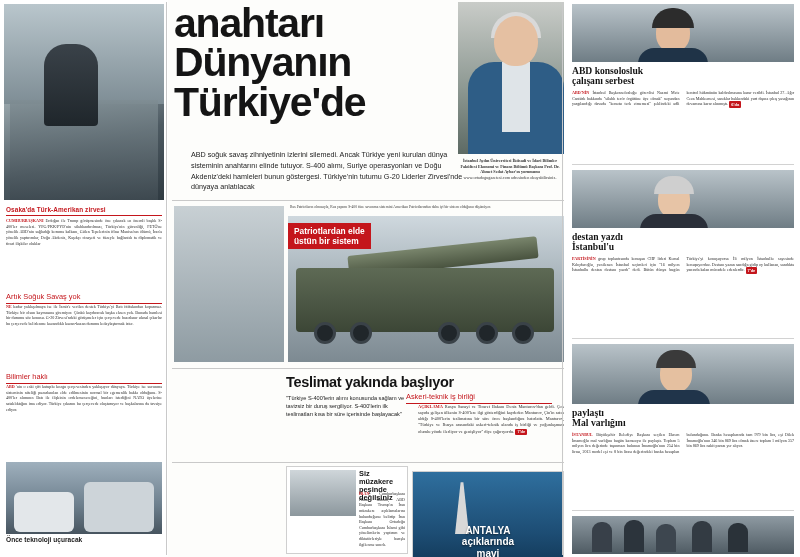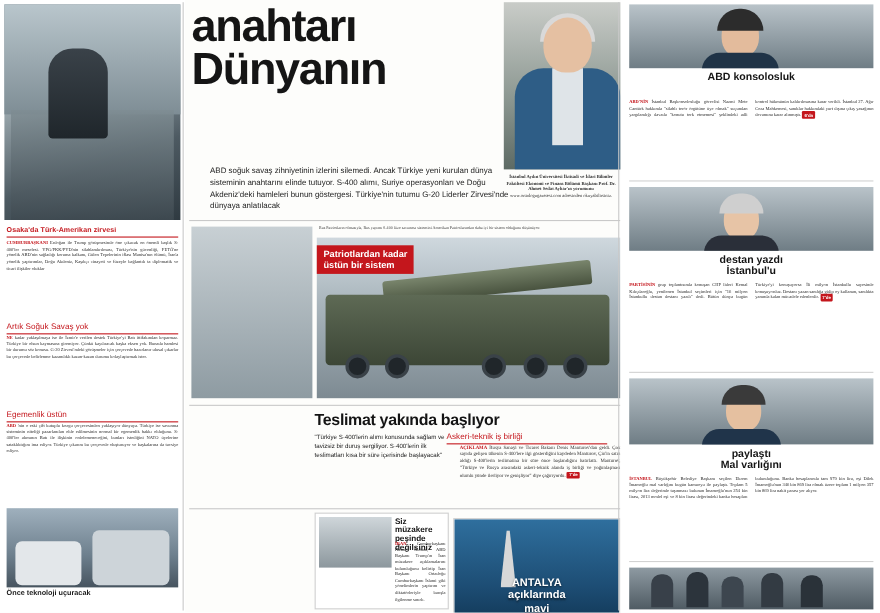--- a/index.html
+++ b/index.html
@@ -147,22 +147,22 @@
     position: absolute; left: 4px; bottom: 4px; right: 4px;
     color: #fff; font-family: "Liberation Sans", sans-serif;
     font-weight: bold; font-size: 10px; line-height: 1.12; text-align: center;
     text-shadow: 0 1px 2px rgba(0,0,0,.6);
   }
 
   
   #right-col { left: 564px; top: 0; width: 236px; height: 557px; background: #fff; }
   .rphoto { background: linear-gradient(180deg,#b9c3c9 0%,#6f7d85 100%); }
   .rhead {
-    font-family: Liberation Sans, sans-serif;
-    font-weight: bold; font-size: 9.6px; line-height: 1.08; color: #141414; text-align: center;
+    font-family: Liberation Serif, serif;
+    font-weight: bold; font-size: 9.6px; line-height: 1.08; color: #141414;
   }
   .pagelink {
     display: inline-block;
     background: #c4161c; color: #fff;
     font-family: "Liberation Sans", sans-serif;
     font-size: 4px; font-weight: bold;
     padding: .5px 2px; border-radius: 1px; vertical-align: middle;
   }
   .sep-gray { height: 1px; background: #d2d2d2; }
 </style>
@@ -192,21 +192,21 @@
     <div class="blk" style="left:6px; top:292px; width:156px;">
       <div class="secthead">Artık Soğuk Savaş yok</div>
       <div class="sect-rule"></div>
     </div>
     <div class="blk tiny" style="left:6px; top:304px; width:156px; height:66px;">
       <span class="lead-red">NE</span>
       <span>kadar yaklaşılmaya ise ile İzmir'e verilen destek Türkiye'yi Batı ittifakından koparmaz. Türkiye bir olsun kaymasına giremiyor. Çünkü kaydıracak başka eksen yok. Bunada hamlesi bir durumu söz konusu. G-20 Zirvesi'ndeki görüşmeler için çerçevede hazırlanır ulusal çıkarlar bu çerçevede belirlenme kazandıklı kazan-kazan durumu kolaylaştırmak ister.</span>
     </div>
 
     <div class="blk" style="left:6px; top:372px; width:156px;">
-      <div class="secthead">Egemenlik üstün</div>
+      <div class="secthead">Bilimler haklı</div>
       <div class="sect-rule"></div>
     </div>
     <div class="blk tiny" style="left:6px; top:384px; width:156px; height:76px;">
       <span class="lead-red">ABD</span>
       <span>'nin o eski çift kutuplu kozgu çerçevesinden yaklaşıyor dünyaya. Türkiye ise savunma sisteminin niteliği pazarlanılan elde edilmesinin normal bir egemenlik hakkı olduğunu. S-400'ler alımının Batı ile ilişkinin ordelemeneceğini, bunları istediğini NATO üyelerine sataklıktığını ima ediyor. Türkiye çıkarını bu çerçevede oluşturuyor ve başkalarına da tavsiye ediyor.</span>
     </div>
 
     <div class="blk" style="left:6px; top:462px; width:156px; height:72px; background:linear-gradient(180deg,#9fb0bd 0%,#6d7f8d 60%,#47545f 100%); overflow:hidden;">
       <div style="position:absolute;left:8px;top:30px;width:60px;height:40px;background:#e3e7ea;border-radius:6px;"></div>
       <div style="position:absolute;left:78px;top:20px;width:70px;height:50px;background:#cdd4d9;border-radius:6px;"></div>
@@ -214,20 +214,21 @@
     <div class="blk" style="left:6px; top:536px; width:156px; font-family:'Liberation Sans',sans-serif; font-size:6.6px; font-weight:bold; color:#1b1b1b;">Önce teknoloji uçuracak</div>
 
     <div class="blk rule-v" style="left:166px; top:2px; height:553px;"></div>
   </div>
 
   <div class="blk" id="center-col">
 
     <div class="blk" style="left:6px; top:4px; width:292px;" id="masthead-title">
       <div>anahtarı</div>
       <div>Dünyanın</div>
+      <div>Türkiye'de</div>
     </div>
 
     <div id="masthead-photo">
       <div class="body"></div>
       <div class="shirt"></div>
       <div class="hair"></div>
       <div class="head"></div>
     </div>
 
     <div class="blk" id="deck" style="left:23px; top:150px; width:272px;">ABD soğuk savaş zihniyetinin izlerini silemedi. Ancak Türkiye yeni kurulan dünya sisteminin anahtarını elinde tutuyor. S-400 alımı, Suriye operasyonları ve Doğu Akdeniz'deki hamleleri bunun göstergesi. Türkiye'nin tutumu G-20 Liderler Zirvesi'nde dünyaya anlatılacak</div>
@@ -244,21 +245,21 @@
     <div id="s400-photo">
       <div class="tube"></div>
       <div class="truck"></div>
       <div class="wheel" style="left:26px;"></div>
       <div class="wheel" style="left:62px;"></div>
       <div class="wheel" style="left:150px;"></div>
       <div class="wheel" style="left:188px;"></div>
       <div class="wheel" style="left:224px;"></div>
     </div>
     <div id="s400-label">
-      <div>Patriotlardan kadar</div>
+      <div>Patriotlardan elde</div>
       <div>üstün bir sistem</div>
     </div>
 
     <div class="blk" style="left:6px; top:206px; width:110px; height:156px; background:linear-gradient(180deg,#c8d0d4 0%,#8e9ba2 100%);"></div>
 
     <div class="blk rule-h" style="left:4px; top:368px; width:392px;"></div>
 
     <div class="blk" id="teslimat-head" style="left:118px; top:374px; width:278px;">Teslimat yakında başlıyor</div>
 
     <div class="blk" style="left:118px; top:394px; width:126px; font-family:'Liberation Sans',sans-serif; font-size:5.6px; line-height:1.45; color:#1b1b1b;">"Türkiye S-400'lerin alımı konusunda sağlam ve tavizsiz bir duruş sergiliyor. S-400'lerin ilk teslimatları kısa bir süre içerisinde başlayacak"</div>
@@ -303,20 +304,21 @@
 
   <div class="blk" id="right-col">
 
     <div class="blk rphoto" style="left:8px; top:4px; width:222px; height:58px; overflow:hidden;">
       <div style="position:absolute;left:84px;top:8px;width:34px;height:40px;border-radius:50% 50% 44% 44%;background:#e3bb9c;"></div>
       <div style="position:absolute;left:80px;top:4px;width:42px;height:20px;border-radius:21px 21px 0 0;background:#2c2c2c;"></div>
       <div style="position:absolute;left:66px;top:44px;width:70px;height:18px;background:#1f3347;border-radius:16px 16px 0 0;"></div>
     </div>
     <div class="blk rhead" style="left:8px; top:66px; width:222px;">
       <div>ABD konsolosluk</div>
+      <div>çalışanı serbest</div>
     </div>
     <div class="blk tiny" style="left:8px; top:90px; width:222px; height:68px; column-count:2; column-gap:7px;">
       <span class="lead-red">ABD'NİN</span>
       <span>İstanbul Başkonsolosluğu görevlisi Nazmi Mete Cantürk hakkında "silahlı terör örgütüne üye olmak" suçundan yargılandığı davada "konutu terk etmemesi" şeklindeki adli kontrol hükmünün kaldırılmasına karar verildi. İstanbul 27. Ağır Ceza Mahkemesi, sanıklar hakkındaki yurt dışına çıkış yasağının devamına karar alınmıştı.</span>
       <span class="pagelink">6'da</span>
     </div>
 
     <div class="blk sep-gray" style="left:8px; top:164px; width:222px;"></div>
 
     <div class="blk rphoto" style="left:8px; top:170px; width:222px; height:58px; overflow:hidden;">

